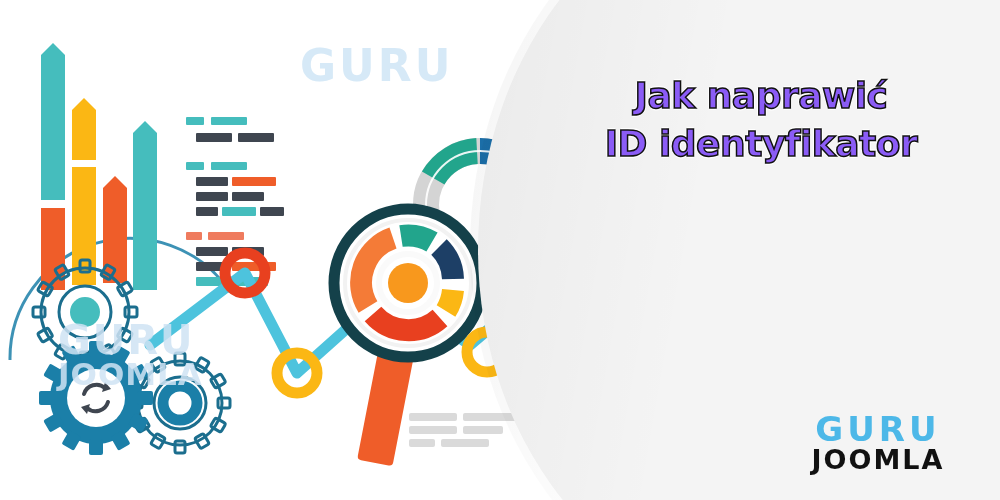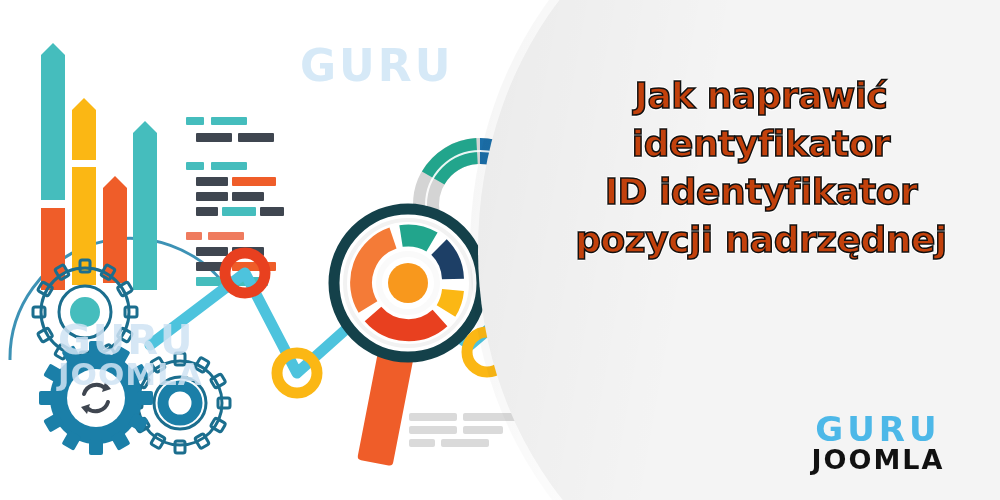--- a/index.html
+++ b/index.html
@@ -22,21 +22,21 @@
 
   
   .headline{
     position:absolute;left:528px;top:72px;width:466px;
     text-align:center;
     font-family:"DejaVu Sans","Liberation Sans",sans-serif;
     font-weight:bold;
     font-size:36px;
     line-height:48px;
     letter-spacing:-0.5px;
-    color:#c2410c;
+    color:#8b5cf6;
     -webkit-text-stroke:1.5px #111111;
     text-shadow:
       0 0 0 #111,
       1.6px 0 0 #fff, -1.6px 0 0 #fff, 0 1.6px 0 #fff, 0 -1.6px 0 #fff;
   }
   .headline .ln{display:block;white-space:nowrap;}
 
   
   .logo{position:absolute;left:788px;top:412px;width:180px;text-align:center;}
   .logo-guru{
@@ -234,23 +234,21 @@
   <div class="wm-left">
     <div class="g">GURU</div>
     <div class="j">JOOMLA</div>
   </div>
 
   <div class="panel-blob"></div>
   <div class="panel-edge"></div>
 
   <div class="headline">
     <span class="ln">Jak naprawić</span>
-    <span class="ln">identyfikator</span>
     <span class="ln">ID identyfikator</span>
-    <span class="ln">pozycji nadrzędnej</span>
   </div>
 
   <div class="logo">
     <div class="logo-guru">GURU</div>
     <div class="logo-joomla">JOOMLA</div>
   </div>
 
 </div>
 
 </body></html>

